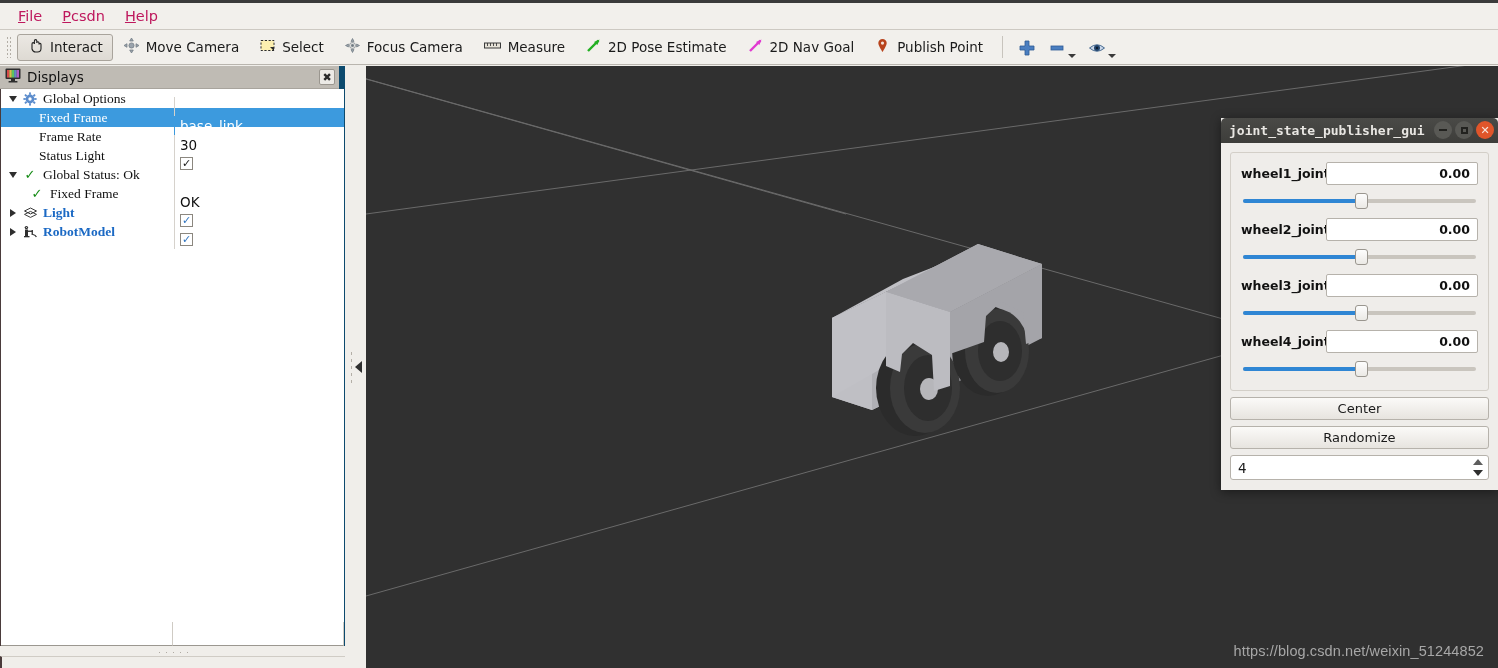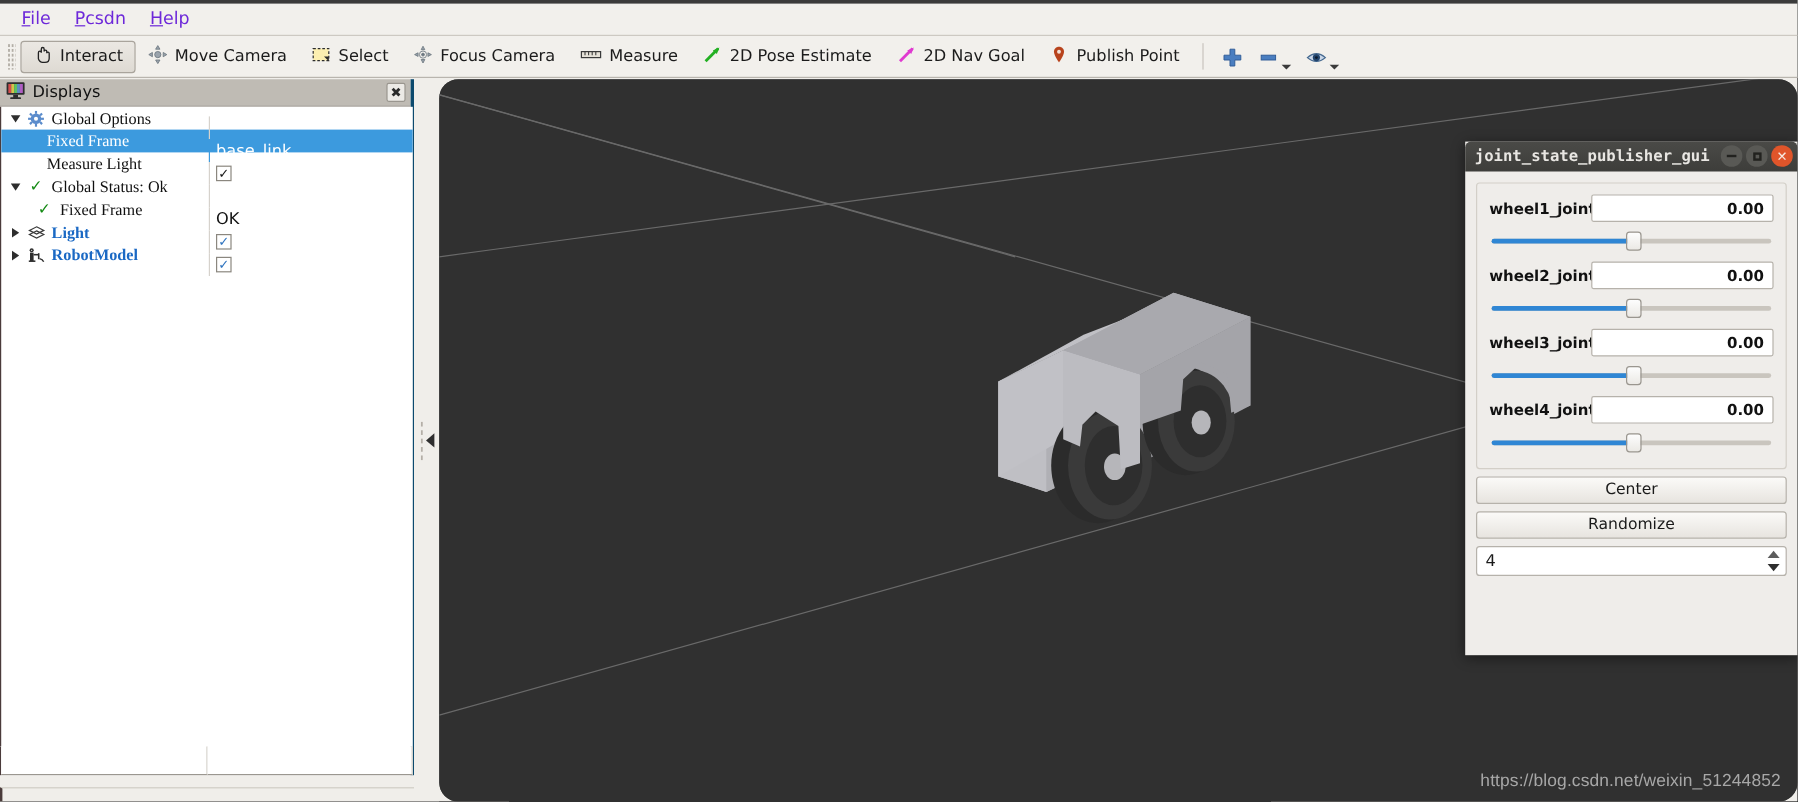--- a/index.html
+++ b/index.html
@@ -23,21 +23,21 @@
     width: 1498px; height: 30px;
     background: #f2f0ec;
     border-top: 3px solid #3b3b3b;
     border-bottom: 1px solid #cdc9c2;
     display: flex; align-items: center;
     padding-left: 8px;
   }
   .menu-item {
     padding: 3px 10px;
     font-size: 14.5px;
-    color: #6d28d9;
+    color: #be185d;
     cursor: default;
   }
   .menu-item .mn { text-decoration: underline; }
 
   
   #toolbar {
     position: absolute; left: 0; top: 30px;
     width: 1498px; height: 35px;
     background: #f2f0ec;
     border-bottom: 1px solid #b9b5ae;
@@ -82,22 +82,22 @@
     border-left: 4px solid transparent;
     border-right: 4px solid transparent;
     border-top: 4px solid #3a3a3a;
     margin-left: 2px; margin-bottom: 3px;
   }
 
   
   #displays-dock {
     position: absolute; left: 0; top: 66px;
     width: 345px; height: 580px;
-    background: #ffffff;
-    border-right: 3px solid #0c4a6e;
+    background: #0c4a6e;
+    border-right: 6px solid #0c4a6e;
   }
   #displays-title {
     height: 23px;
     background: #bfbbb4;
     display: flex; align-items: center;
     padding: 0 4px 0 5px;
     border-bottom: 1px solid #a8a49d;
   }
   #displays-title .t-label {
     font-size: 13.5px; color: #121212;
@@ -218,21 +218,20 @@
     border-top: 1px solid #d0ccc5;
     border-left: 2px solid #4a3b3b;
   }
 
   
   #render-view {
     position: absolute; left: 366px; top: 66px;
     width: 1132px; height: 602px;
     background: #303030;
     overflow: hidden;
-    border-radius: 16px;
   }
   #render-svg { position: absolute; left: 0; top: 0; }
   #watermark {
     position: absolute; right: 14px; bottom: 9px;
     font-size: 14.5px;
     color: #a7a7a7;
     font-family: "Liberation Sans", sans-serif;
     letter-spacing: 0.1px;
   }
 
@@ -256,21 +255,21 @@
   #collapse-handle .tri-l {
     width: 0; height: 0;
     border-top: 6px solid transparent;
     border-bottom: 6px solid transparent;
     border-right: 7px solid #2f2f2f;
   }
 
   
   #jsp-window {
     position: absolute; left: 1221px; top: 118px;
-    width: 277px; height: 428px;
+    width: 277px; height: 372px;
     background: #efedea;
     box-shadow: 0 2px 10px rgba(0,0,0,0.45);
   }
   #jsp-titlebar {
     height: 25px;
     background: linear-gradient(#4a4a47, #3d3d3a);
     display: flex; align-items: center;
     padding-left: 8px;
     border-top-left-radius: 5px;
     border-top-right-radius: 5px;
@@ -586,24 +585,30 @@
       </div>
 
       <div class="tree-row selected">
         <div class="tr-name indent-1">
             <span class="lbl">Fixed Frame</span>
           </div>
         <div class="tr-val">base_link</div>
       </div>
 
 
-
       <div class="tree-row">
         <div class="tr-name indent-1">
-            <span class="lbl">Measure Light</span>
+            <span class="lbl">Frame Rate</span>
+          </div>
+        <div class="tr-val">30</div>
+      </div>
+
+      <div class="tree-row">
+        <div class="tr-name indent-1">
+            <span class="lbl">Status Light</span>
           </div>
         <div class="tr-val">
           <span class="cbox dark">✓</span>
         </div>
       </div>
 
       <div class="tree-row">
         <div class="tr-name">
           <span class="arrow">
               <span class="tri-d"></span>

